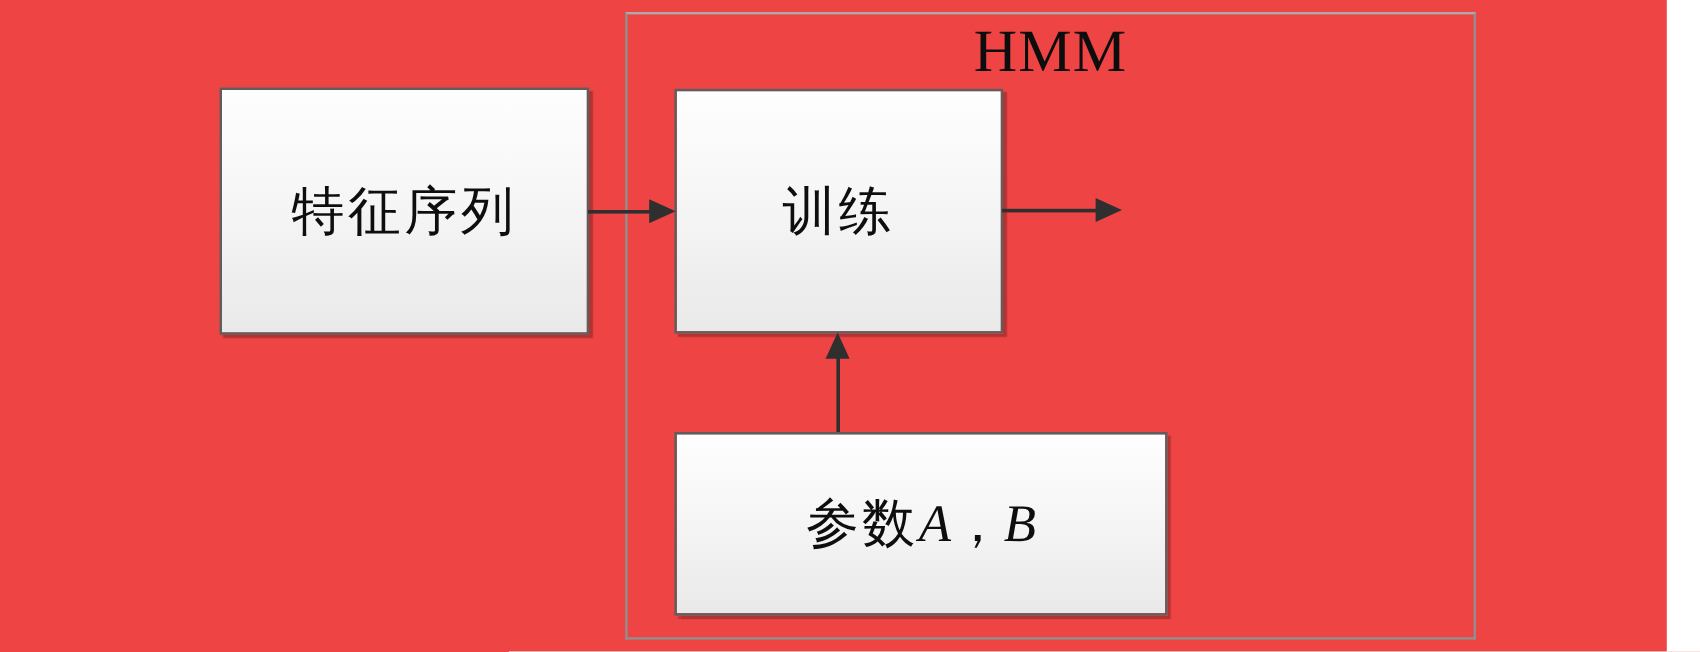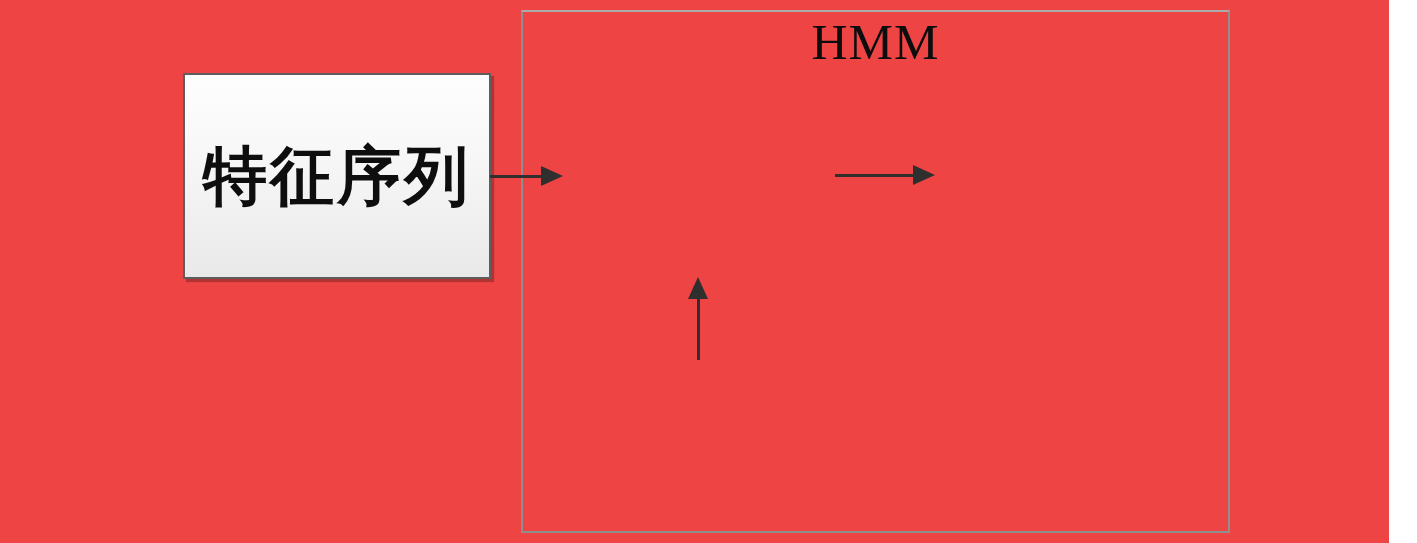--- a/index.html
+++ b/index.html
@@ -43,25 +43,24 @@
   
   .node {
     position: absolute;
     box-sizing: border-box;
     border: 2px solid #5e5e5e;
     background: linear-gradient(to bottom, #fefefe 0%, #f6f6f6 45%, #e9e9e9 100%);
     box-shadow: 3px 3px 1px rgba(0, 0, 0, 0.25);
     display: flex;
     align-items: center;
     justify-content: center;
-    font-size: 64px;
+    font-size: 44px;
     color: #0e0e0e;
     letter-spacing: 3px;
     z-index: 2;
-    font-weight: bold;
   }
   .box-feature     { left: 183px; top: 73px;  width: 308px; height: 206px; }
   .box-training    { left: 562px; top: 74px;  width: 274px; height: 204px; }
   .box-probability { left: 935px; top: 75px;  width: 278px; height: 201px; }
   .box-parameters  { left: 562px; top: 360px; width: 411px; height: 153px; }
 
   .node .label { white-space: nowrap; }
   .var { font-style: italic; letter-spacing: 0; }
   .sep { font-style: normal; letter-spacing: 0; }
 
@@ -104,22 +103,30 @@
 <div class="canvas">
 
   <div class="hmm-container">
     <div class="hmm-title">HMM</div>
   </div>
 
   <div class="node box-feature">
     <span class="label">特征序列</span>
   </div>
 
+  <div class="node box-training">
+    <span class="label">训练</span>
+  </div>
 
 
+  <div class="node box-parameters">
+    <span class="label">
+      <span>参数</span><span class="var">A</span><span class="sep">，</span><span class="var">B</span>
+    </span>
+  </div>
 
   <div class="arrow-line a1-line"></div>
   <div class="arrow-head head-right a1-head"></div>
 
   <div class="arrow-line a2-line"></div>
   <div class="arrow-head head-right a2-head"></div>
 
   <div class="arrow-line a3-line"></div>
   <div class="arrow-head head-up a3-head"></div>
 

